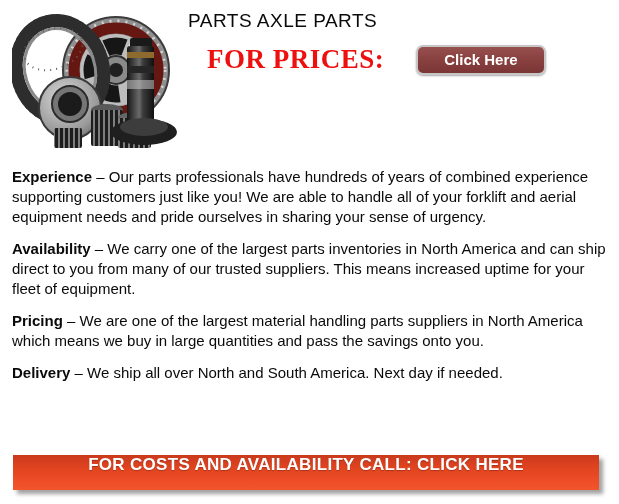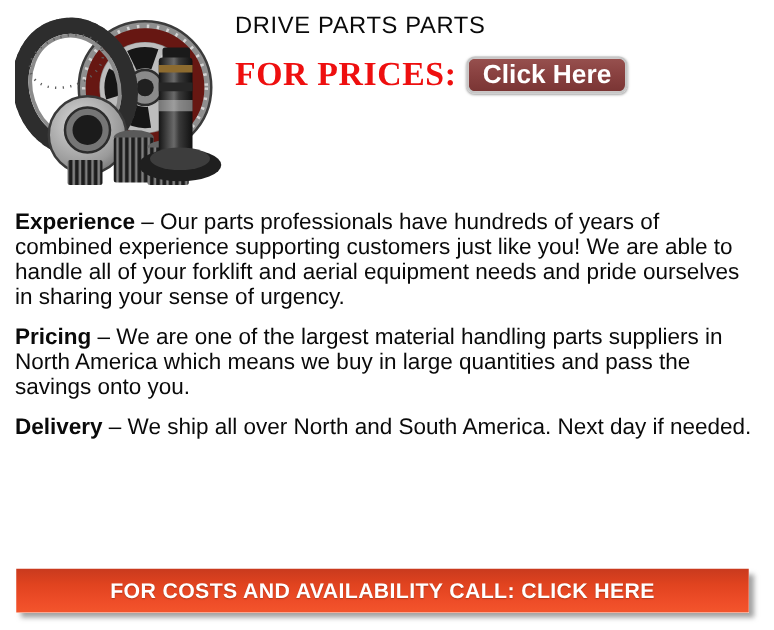--- a/index.html
+++ b/index.html
@@ -47,61 +47,61 @@
     display: flex;
     align-items: center;
     margin-top: 12px;
   }
   .prices-label {
     font-family: "Liberation Serif", serif;
     font-weight: bold;
     font-size: 27px;
     color: #ee0f0f;
     letter-spacing: 0.5px;
+    margin-left: 19px;
   }
   .click-btn {
-    margin-left: 8px;
+    margin-left: 32px;
     min-width: 90px;
     height: 30px;
     background: linear-gradient(180deg, #96504e 0%, #8a4241 45%, #7a3534 100%);
     border: 2px solid #c6c6c6;
     border-radius: 7px;
     color: #ffffff;
     font-family: "Liberation Sans", sans-serif;
     font-weight: bold;
-    font-size: 21px;
-    padding: 0 11px;
+    font-size: 15px;
+    padding: 0 26px;
     cursor: pointer;
     box-shadow: 0 1px 2px rgba(0,0,0,0.35);
   }
 
   
   .sections {
     padding: 0 12px;
     margin-top: 13px;
   }
   .para {
-    font-size: 18px;
+    font-size: 15px;
     line-height: 20px;
     margin-bottom: 12px;
     color: #0a0a0a;
   }
   .para .hd { font-weight: bold; }
 
   
   .footer-banner {
     position: absolute;
     left: 13px;
     top: 455px;
     width: 586px;
     height: 35px;
     background: linear-gradient(180deg, #c93a1e 0%, #e0431f 35%, #ee4d28 75%, #f3552c 100%);
     box-shadow: 4px 4px 4px rgba(130,130,130,0.75);
     display: flex;
-    align-items: center;
     justify-content: center;
     cursor: pointer;
   }
   .footer-banner span {
     color: #ffffff;
     font-weight: bold;
     font-size: 17px;
     letter-spacing: 0.3px;
     text-shadow: 0 1px 1px rgba(0,0,0,0.25);
   }
@@ -171,34 +171,38 @@
         <rect x="115" y="44" width="27" height="6" fill="#8d6b2f"></rect>
         <rect x="115" y="58" width="27" height="7" fill="#262626"></rect>
         <rect x="115" y="72" width="27" height="9" fill="#c7c7c7" opacity="0.55"></rect>
         <ellipse cx="132" cy="124" rx="33" ry="13" fill="#1f1f1f"></ellipse>
         <ellipse cx="132" cy="119" rx="24" ry="9" fill="#3d3d3d"></ellipse>
       </g>
     </svg>
   </div>
 
   <div class="header-right">
-    <div class="page-title">DRIVE PARTS PARTS</div>
+    <div class="page-title">PARTS AXLE PARTS</div>
     <div class="prices-row">
       <span class="prices-label">FOR PRICES:</span>
       <button class="click-btn">Click Here</button>
     </div>
   </div>
 </div>
 
 <div class="sections">
   <p class="para">
     <span class="hd">Experience</span>
     <span>– Our parts professionals have hundreds of years of combined experience supporting customers just like you!  We are able to handle all of your forklift and aerial equipment needs and pride ourselves in sharing your sense of urgency.</span>
   </p>
   <p class="para">
+    <span class="hd">Availability</span>
+    <span>– We carry one of the largest parts inventories in North America and can ship direct to you from many of our trusted suppliers.  This means increased uptime for your fleet of equipment.</span>
+  </p>
+  <p class="para">
     <span class="hd">Pricing</span>
     <span>– We are one of the largest material handling parts suppliers in North America which means we buy in large quantities and pass the savings onto you.</span>
   </p>
   <p class="para">
     <span class="hd">Delivery</span>
     <span>– We ship all over North and South America.  Next day if needed.</span>
   </p>
 </div>
 
 <div class="footer-banner">

